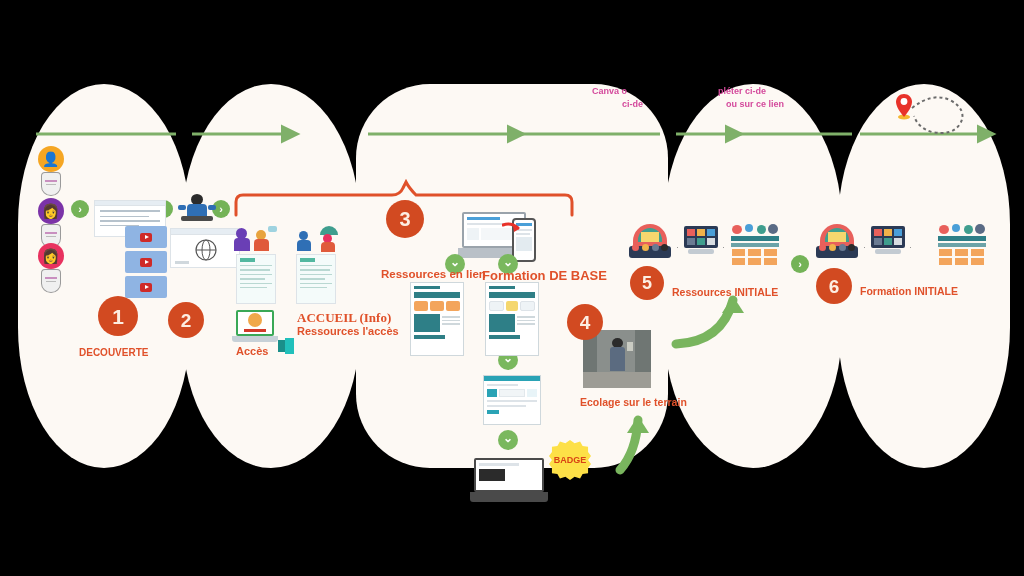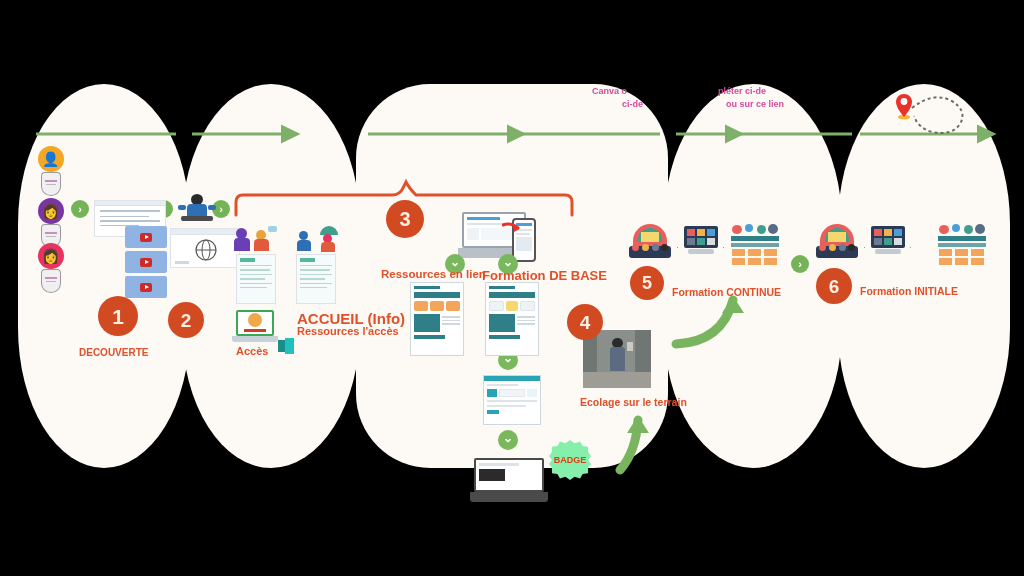--- a/index.html
+++ b/index.html
@@ -94,21 +94,21 @@
     content:"";border-left:4px solid #fff;border-top:2.5px solid transparent;
     border-bottom:2.5px solid transparent;margin-left:1px;
   }
 
   .card{
     position:absolute;background:#fff;border:1px solid #cfd8dc;
   }
 
   .badge{
     position:absolute;width:42px;height:40px;
-    background:#86efac;
+    background:#fde047;
     display:flex;align-items:center;justify-content:center;
     color:#d84315;font-size:9px;font-weight:bold;
     clip-path: polygon(50% 0%,61% 8%,74% 4%,80% 15%,93% 17%,93% 30%,
       100% 40%,93% 50%,100% 60%,93% 70%,93% 83%,80% 85%,74% 96%,61% 92%,
       50% 100%,39% 92%,26% 96%,20% 85%,7% 83%,7% 70%,0% 60%,7% 50%,
       0% 40%,7% 30%,7% 17%,20% 15%,26% 4%,39% 8%);
   }
 
   .laptop{ position:absolute; }
   .laptop .scr{ background:#fff;border:2px solid #9aa3ab;border-radius:2px;width:100%;height:78%; }
@@ -442,25 +442,25 @@
   <div class="step" style="left:168px; top:302px; width:36px; height:36px; font-size:19px;">2</div>
   <div class="step" style="left:386px; top:200px; width:38px; height:38px; font-size:20px;">3</div>
   <div class="step" style="left:567px; top:304px; width:36px; height:36px; font-size:19px;">4</div>
   <div class="step" style="left:630px; top:266px; width:34px; height:34px; font-size:18px;">5</div>
   <div class="step" style="left:816px; top:268px; width:36px; height:36px; font-size:19px;">6</div>
 
   <div class="txt lbl-orange" style="left:79px; top:347px; font-size:10px;">DECOUVERTE</div>
 
   <div class="txt lbl-orange" style="left:236px; top:345px; font-size:11px;">Accès</div>
 
-  <div class="txt lbl-orange" style="left:297px; top:310px; font-size:15px;">ACCUEIL (Info)</div>
+  <div class="txt lbl-orange" style="left:297px; top:310px; font-size:13px;font-family:Liberation Serif, serif;">ACCUEIL (Info)</div>
   <div class="txt lbl-orange" style="left:297px; top:325px; font-size:11px;">Ressources l'accès</div>
 
   <div class="txt lbl-orange" style="left:381px; top:268px; font-size:11.5px;">Ressources en lien</div>
   <div class="txt lbl-orange" style="left:482px; top:268px; font-size:13px;">Formation DE BASE</div>
 
   <div class="txt lbl-orange" style="left:580px; top:396px; font-size:10.5px;">Ecolage sur le terrain</div>
 
-  <div class="txt lbl-orange" style="left:672px; top:286px; font-size:10.5px;">Formation CONTINUE</div>
+  <div class="txt lbl-orange" style="left:672px; top:286px; font-size:10.5px;">Ressources INITIALE</div>
 
   <div class="txt lbl-orange" style="left:860px; top:285px; font-size:10.5px;">Formation INITIALE</div>
 
 </div>
 
 </body></html>

